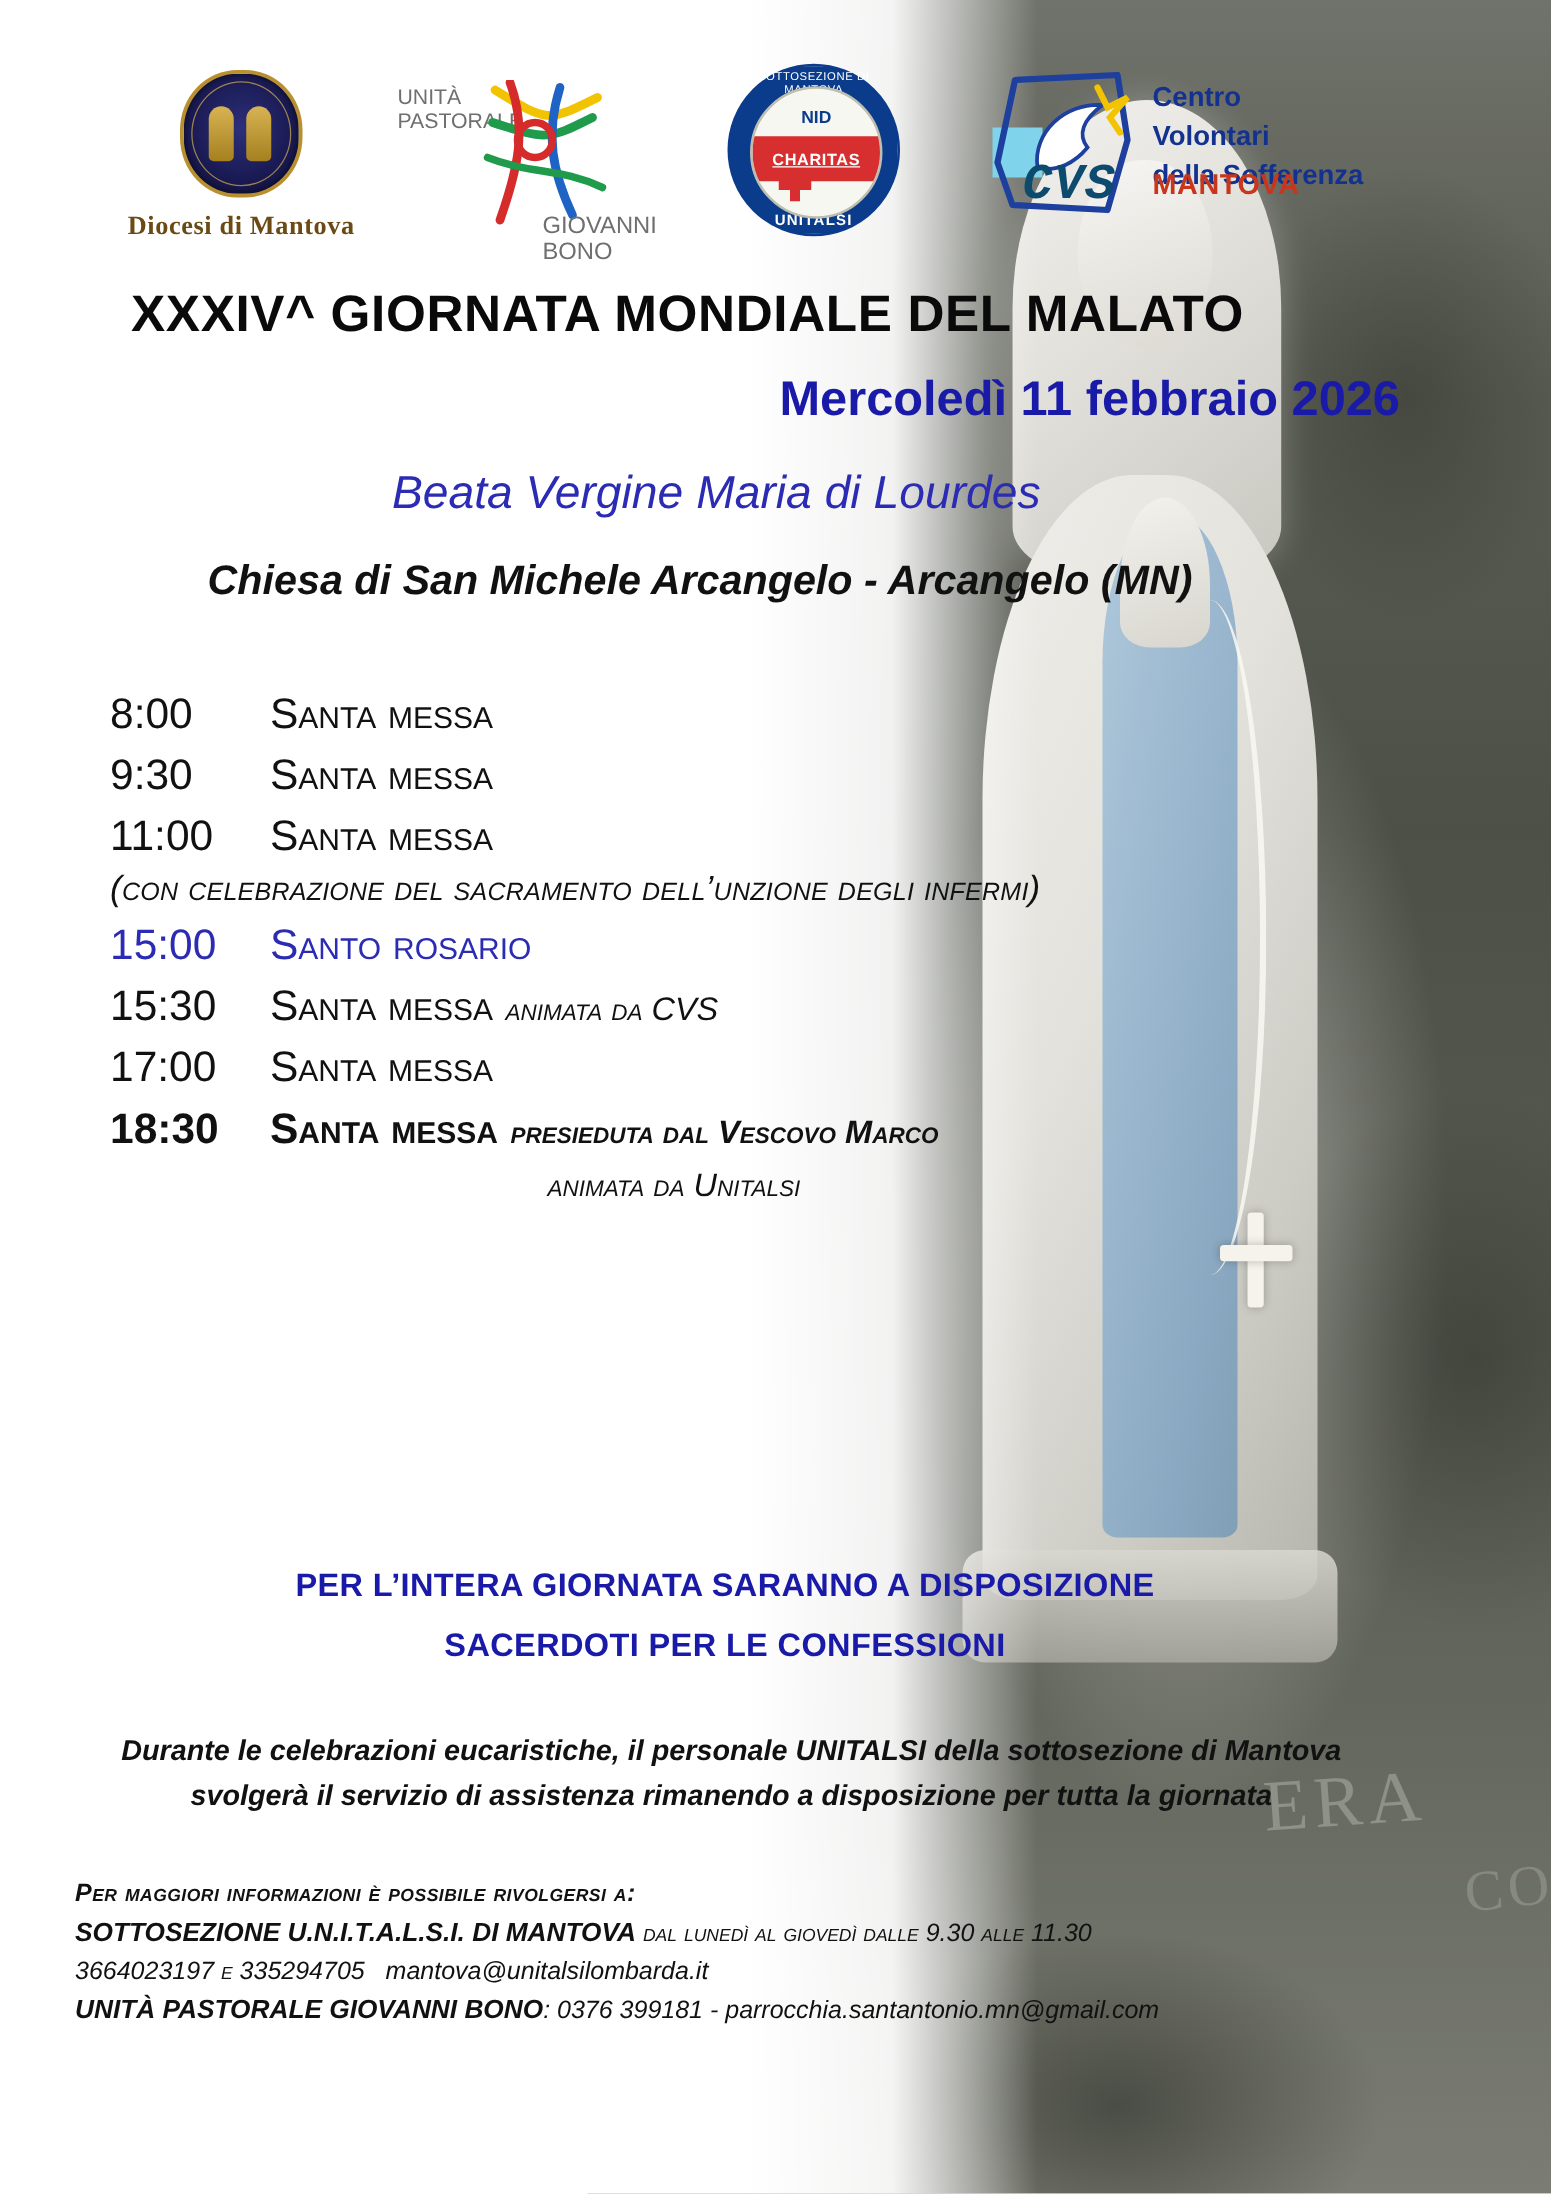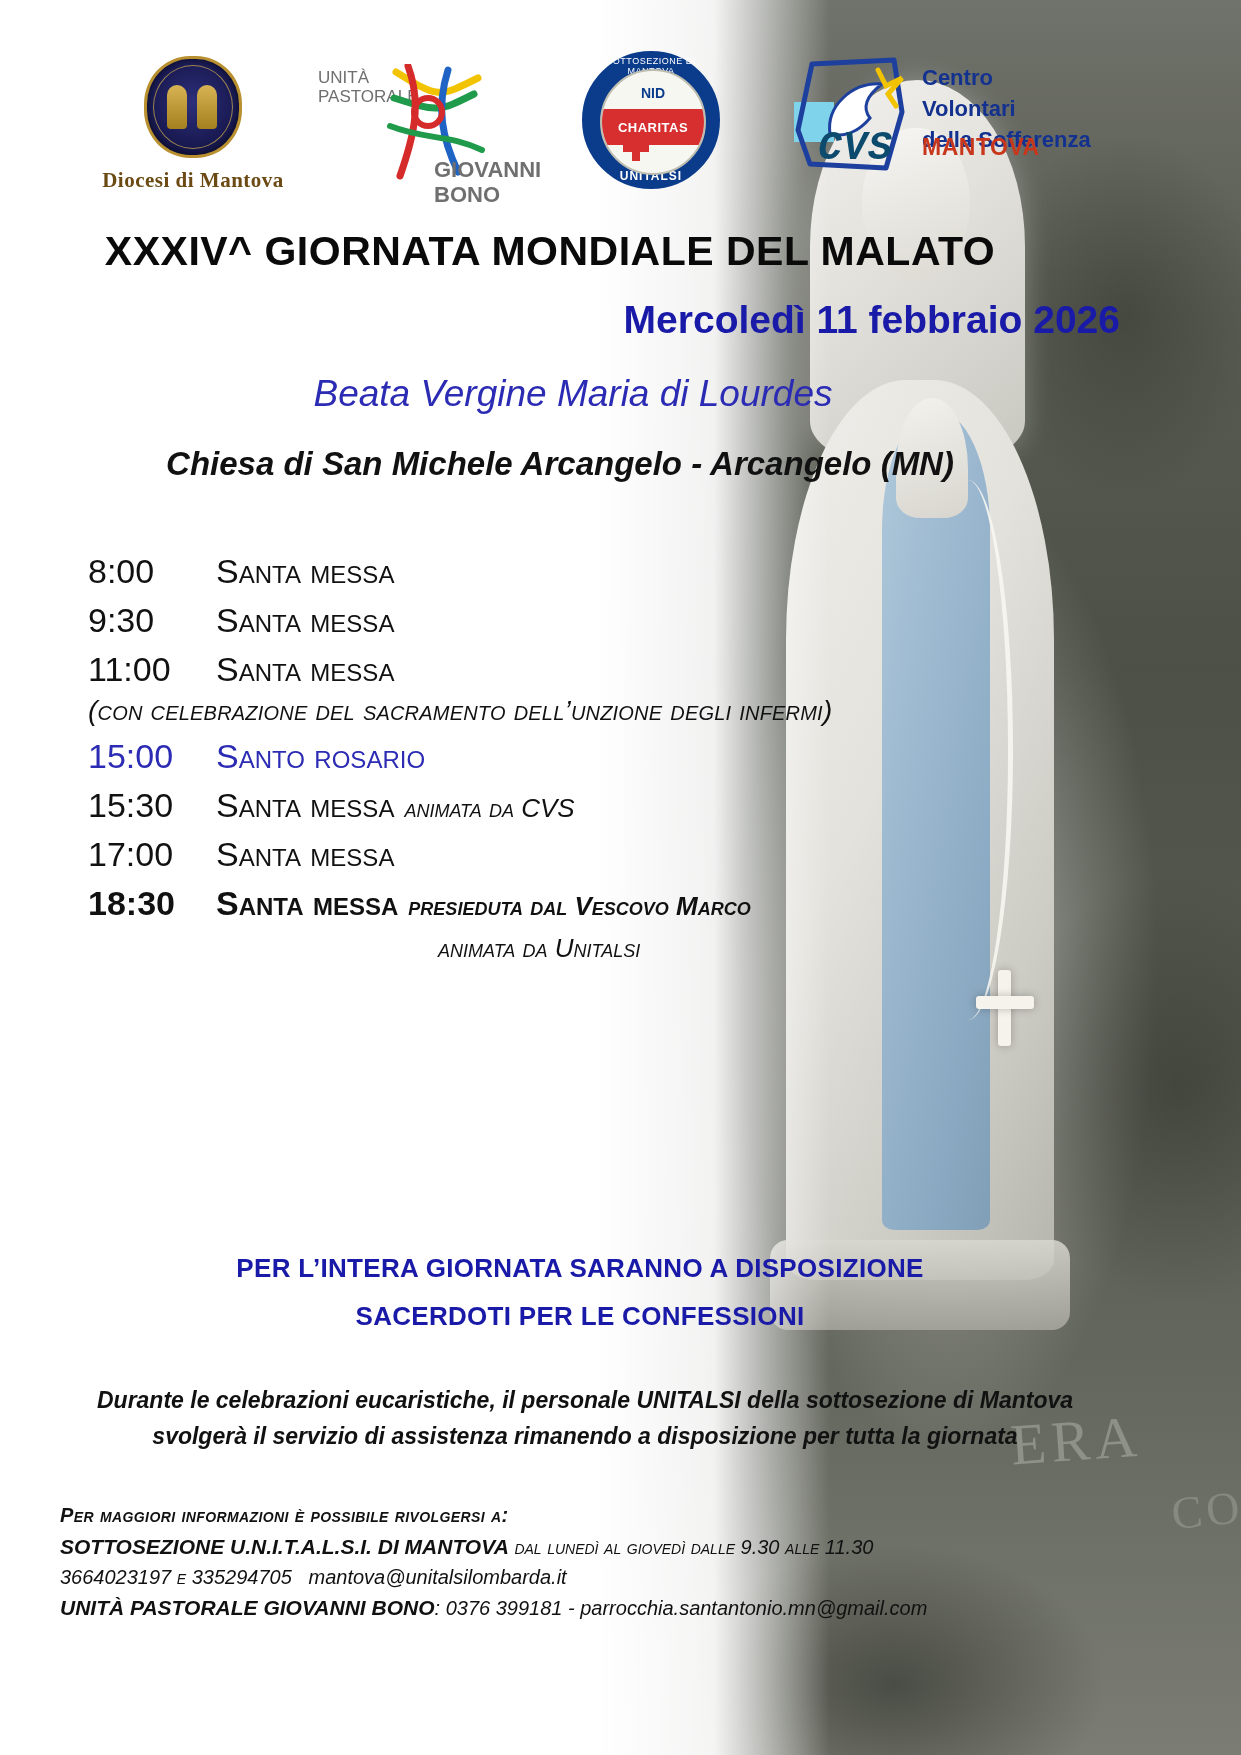--- a/index.html
+++ b/index.html
@@ -202,22 +202,22 @@
     letter-spacing: .5px;
   }
 
   
   .logo-up { left: 312px; top: 10px; width: 250px; height: 130px; }
   .up-label-top {
     position: absolute; left: 6px; top: 10px;
     font-size: 17px; color: #6f6f6f; line-height: 1.12; font-weight: 500;
   }
   .up-label-bottom {
-    position: absolute; left: 122px; top: 100px;
-    font-size: 22px; color: #6f6f6f; line-height: 1.12; font-weight: 700;
+    position: absolute; left: 122px; top: 112px;
+    font-size: 19px; color: #6f6f6f; line-height: 1.12; font-weight: 400;
   }
   .up-art { position: absolute; left: 66px; top: 6px; width: 110px; height: 118px; }
 
   
   .logo-unitalsi { left: 582px; top: 2px; width: 140px; height: 140px; }
   .badge-circle {
     width: 134px; height: 134px; border-radius: 50%;
     background: radial-gradient(circle at 50% 50%, #ffffff 52%, #0b3c8c 53%, #0b3c8c 100%);
     position: relative;
     border: 2px solid #0b3c8c;
@@ -225,21 +225,21 @@
   .badge-inner {
     position: absolute; left: 16px; top: 16px; width: 102px; height: 102px;
     border-radius: 50%;
     background: #f7f7f2;
     border: 2px solid #bdbdb0;
     overflow: hidden;
   }
   .badge-band {
     position: absolute; left: 0; top: 38px; width: 100%; height: 36px;
     background: #d72f2f; color: #fff; font-size: 13px; font-weight: bold;
-    letter-spacing: .5px; display: flex; align-items: center; justify-content: center;
+    letter-spacing: .5px; display: flex; align-items: center; justify-content: center; text-decoration: underline;
   }
   .badge-cross-v { position: absolute; left: 30px; top: 64px; width: 8px; height: 26px; background: #d72f2f; }
   .badge-cross-h { position: absolute; left: 21px; top: 73px; width: 26px; height: 8px; background: #d72f2f; }
   .badge-nid { position: absolute; left: 0; top: 14px; width: 100%; text-align: center; font-size: 14px; font-weight: bold; color: #0b3c8c; }
   .badge-bottom { position: absolute; left: 0; bottom: 4px; width: 100%; text-align: center; font-size: 12px; font-weight: bold; color: #ffffff; letter-spacing: 1px; }
   .badge-top-text {
     position: absolute; left: 0; top: 3px; width: 100%;
     text-align: center; font-size: 9px; color: #ffffff; letter-spacing: .5px;
   }
 

